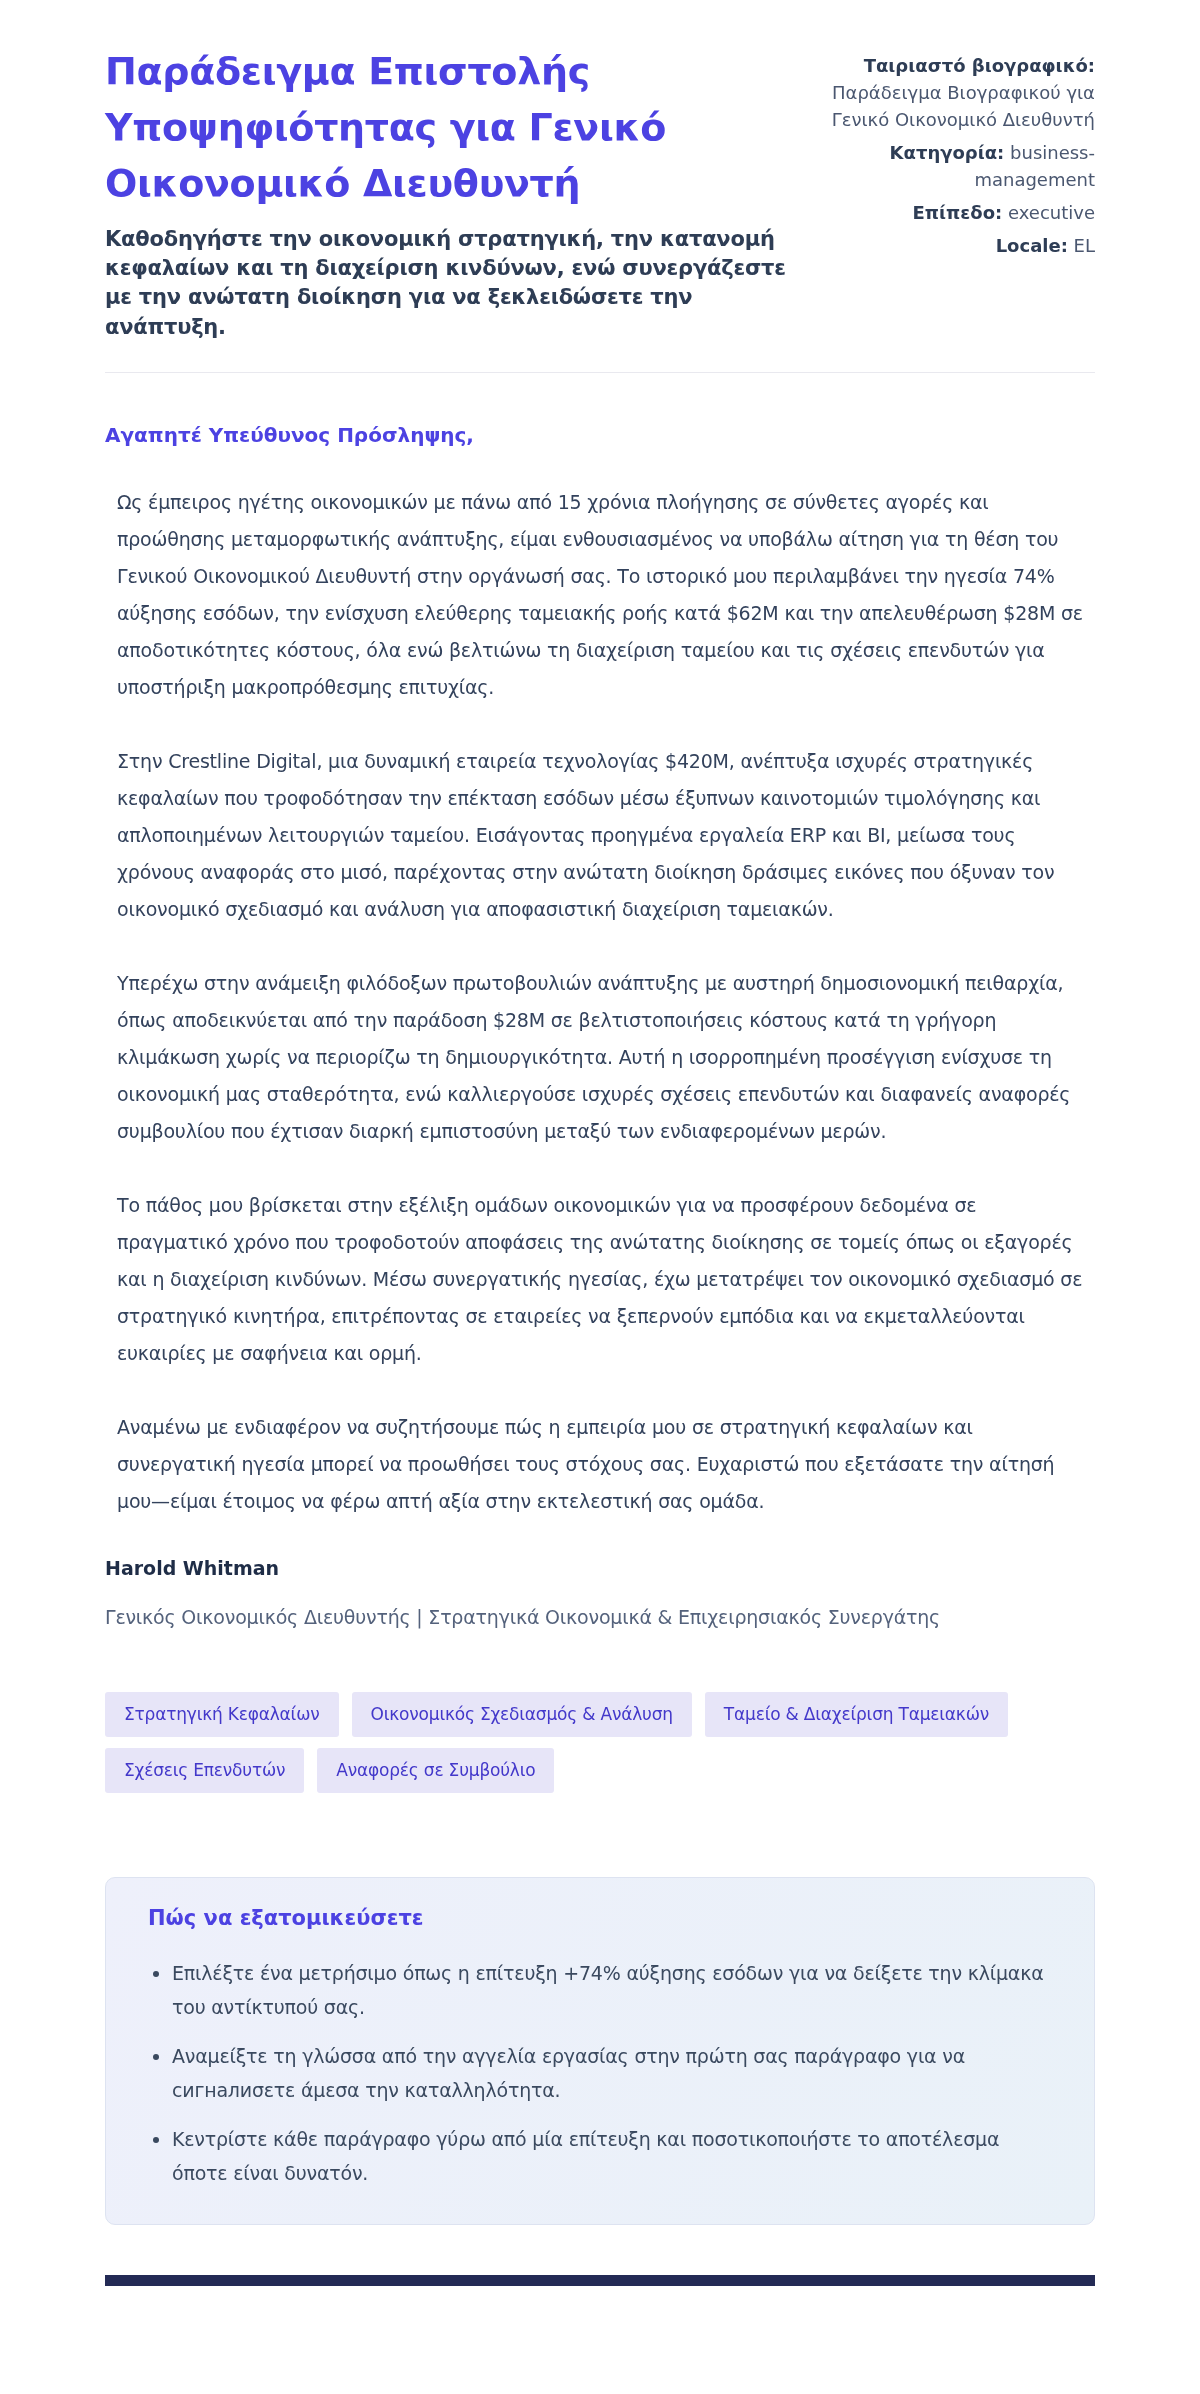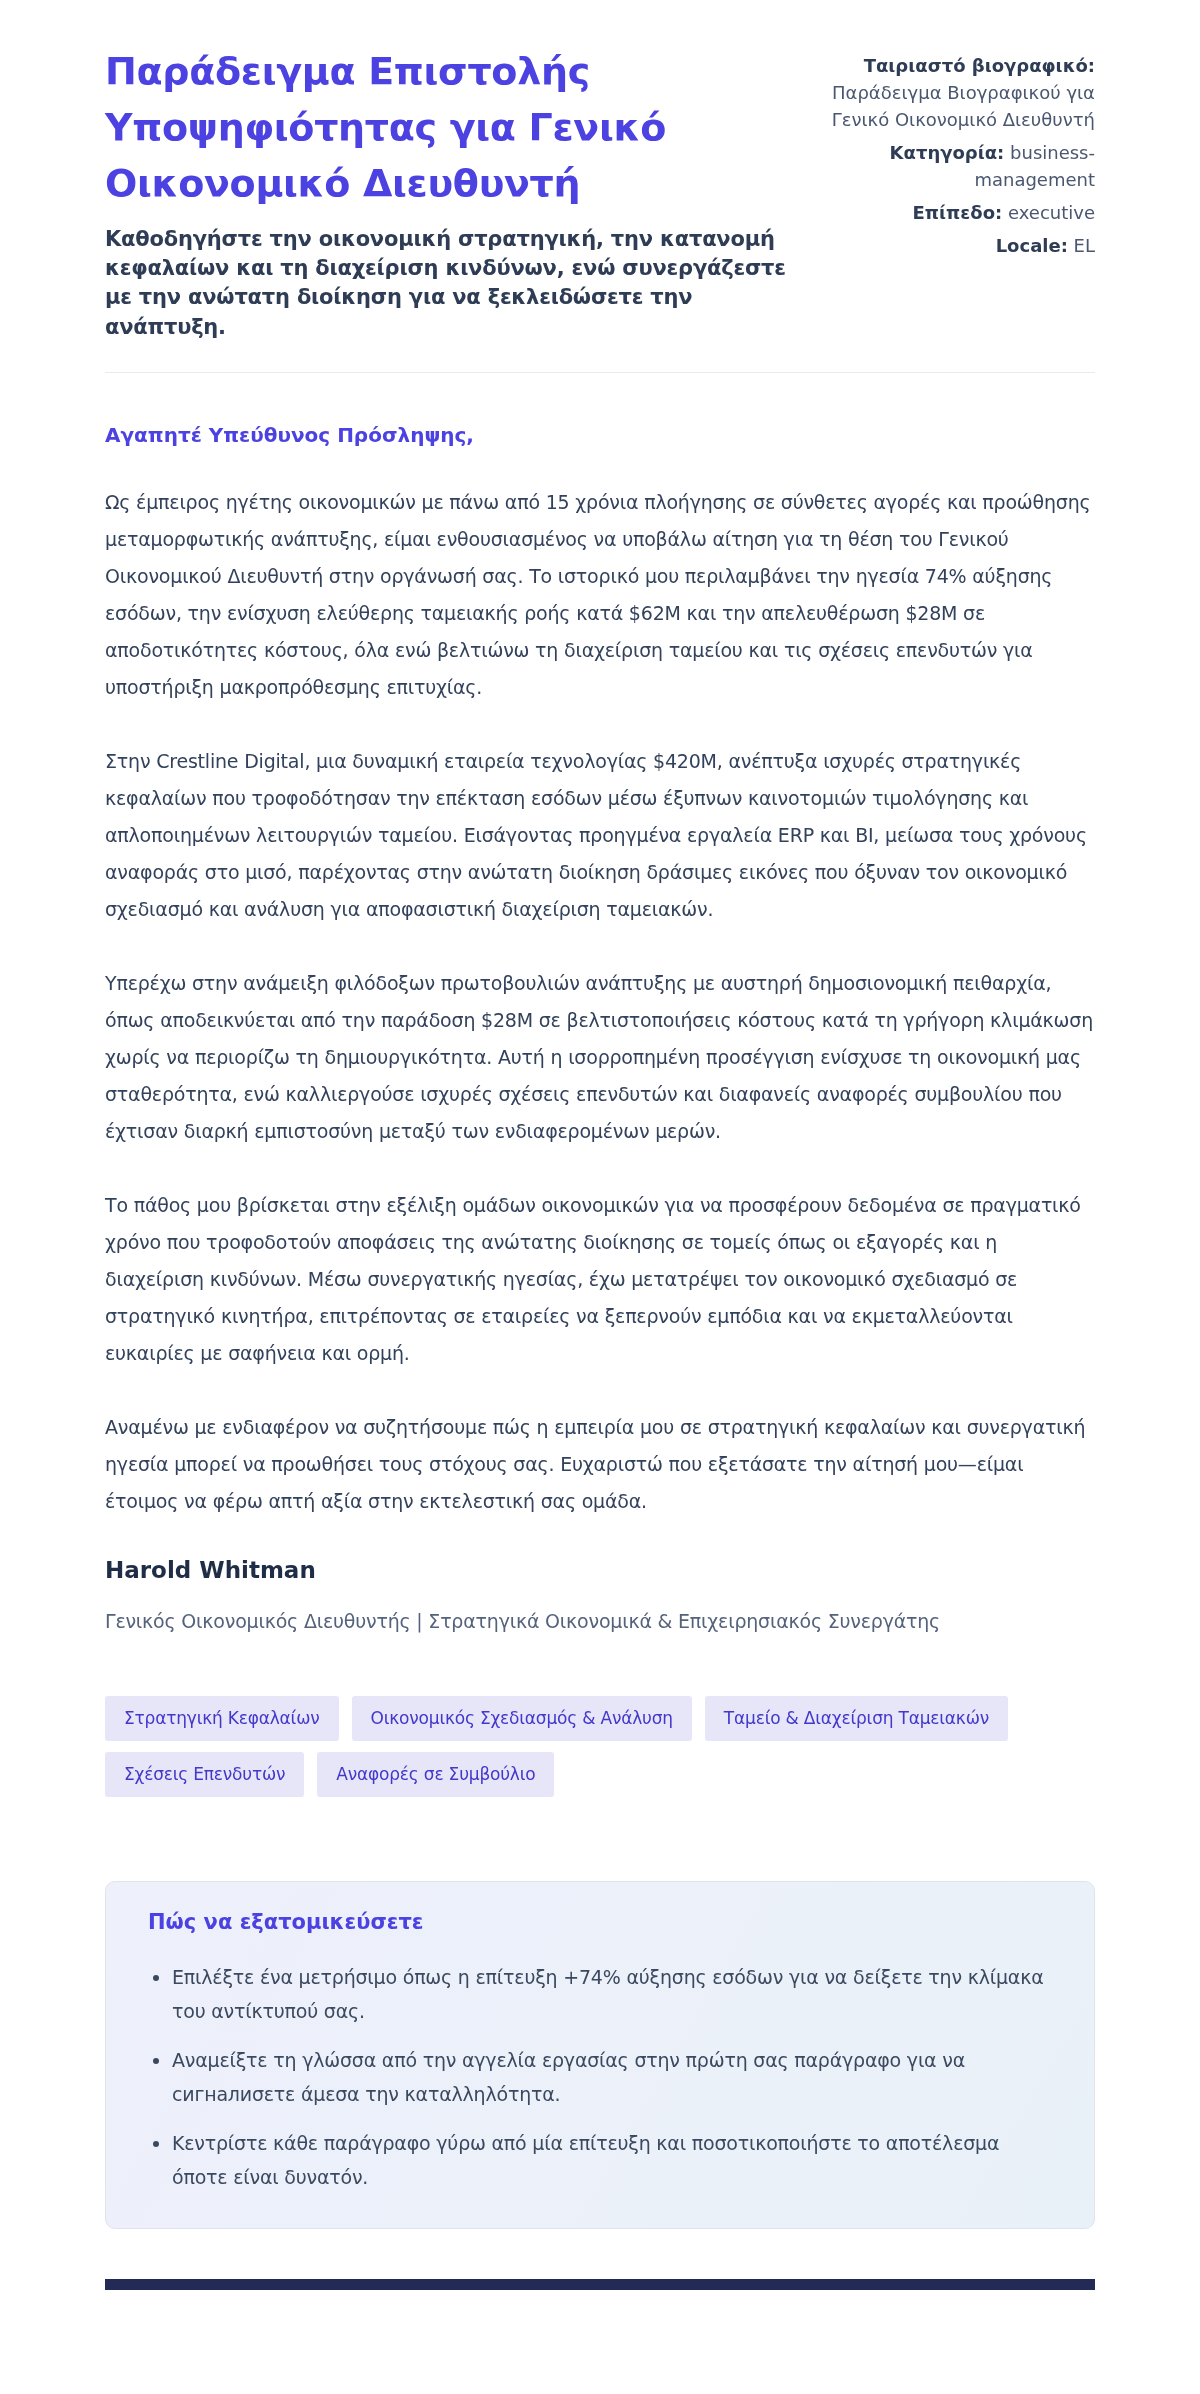--- a/index.html
+++ b/index.html
@@ -16,23 +16,23 @@
   .meta { width:265px; flex:none; text-align:right; font-size:18px; line-height:1.5;
           color:#4a5770; padding-top:8px; }
   .meta-row { margin:0 0 6px; }
   .meta-label { font-weight:700; color:#2e3d55; }
 
   .divider { margin:30px 0 0; border:0; border-top:1px solid #e9e9ef; height:0; }
 
   
   .letter { padding-top:50px; }
   .greeting { margin:0 0 37px; font-size:20px; font-weight:700; color:#4c42e2; }
-  .para { margin:0 0 37px; font-size:19px; line-height:37px; color:#33425c;
+  .para { margin:0 12px 37px; font-size:19px; line-height:37px; color:#33425c;
           letter-spacing:-0.2px; }
-  .sig-name { margin:28px 0 0; font-size:23px; font-weight:700; color:#1f2d47; }
+  .sig-name { margin:28px 0 0; font-size:19px; font-weight:700; color:#1f2d47; }
   .sig-role { margin:27px 0 0; font-size:19px; color:#54627c; letter-spacing:-0.2px; }
 
   
   .tags { margin-top:64px; display:flex; flex-wrap:wrap; gap:11px 13px;text-align:center; }
   .tag { display:inline-block; background:#e7e5f8; color:#4338ca; font-size:17px;
          line-height:1; padding:14px 19px; border-radius:3px; letter-spacing:-0.2px; }
 
   
   .customize { margin-top:84px; border:1px solid #dde3f1; border-radius:10px;
                padding:28px 42px 34px;

